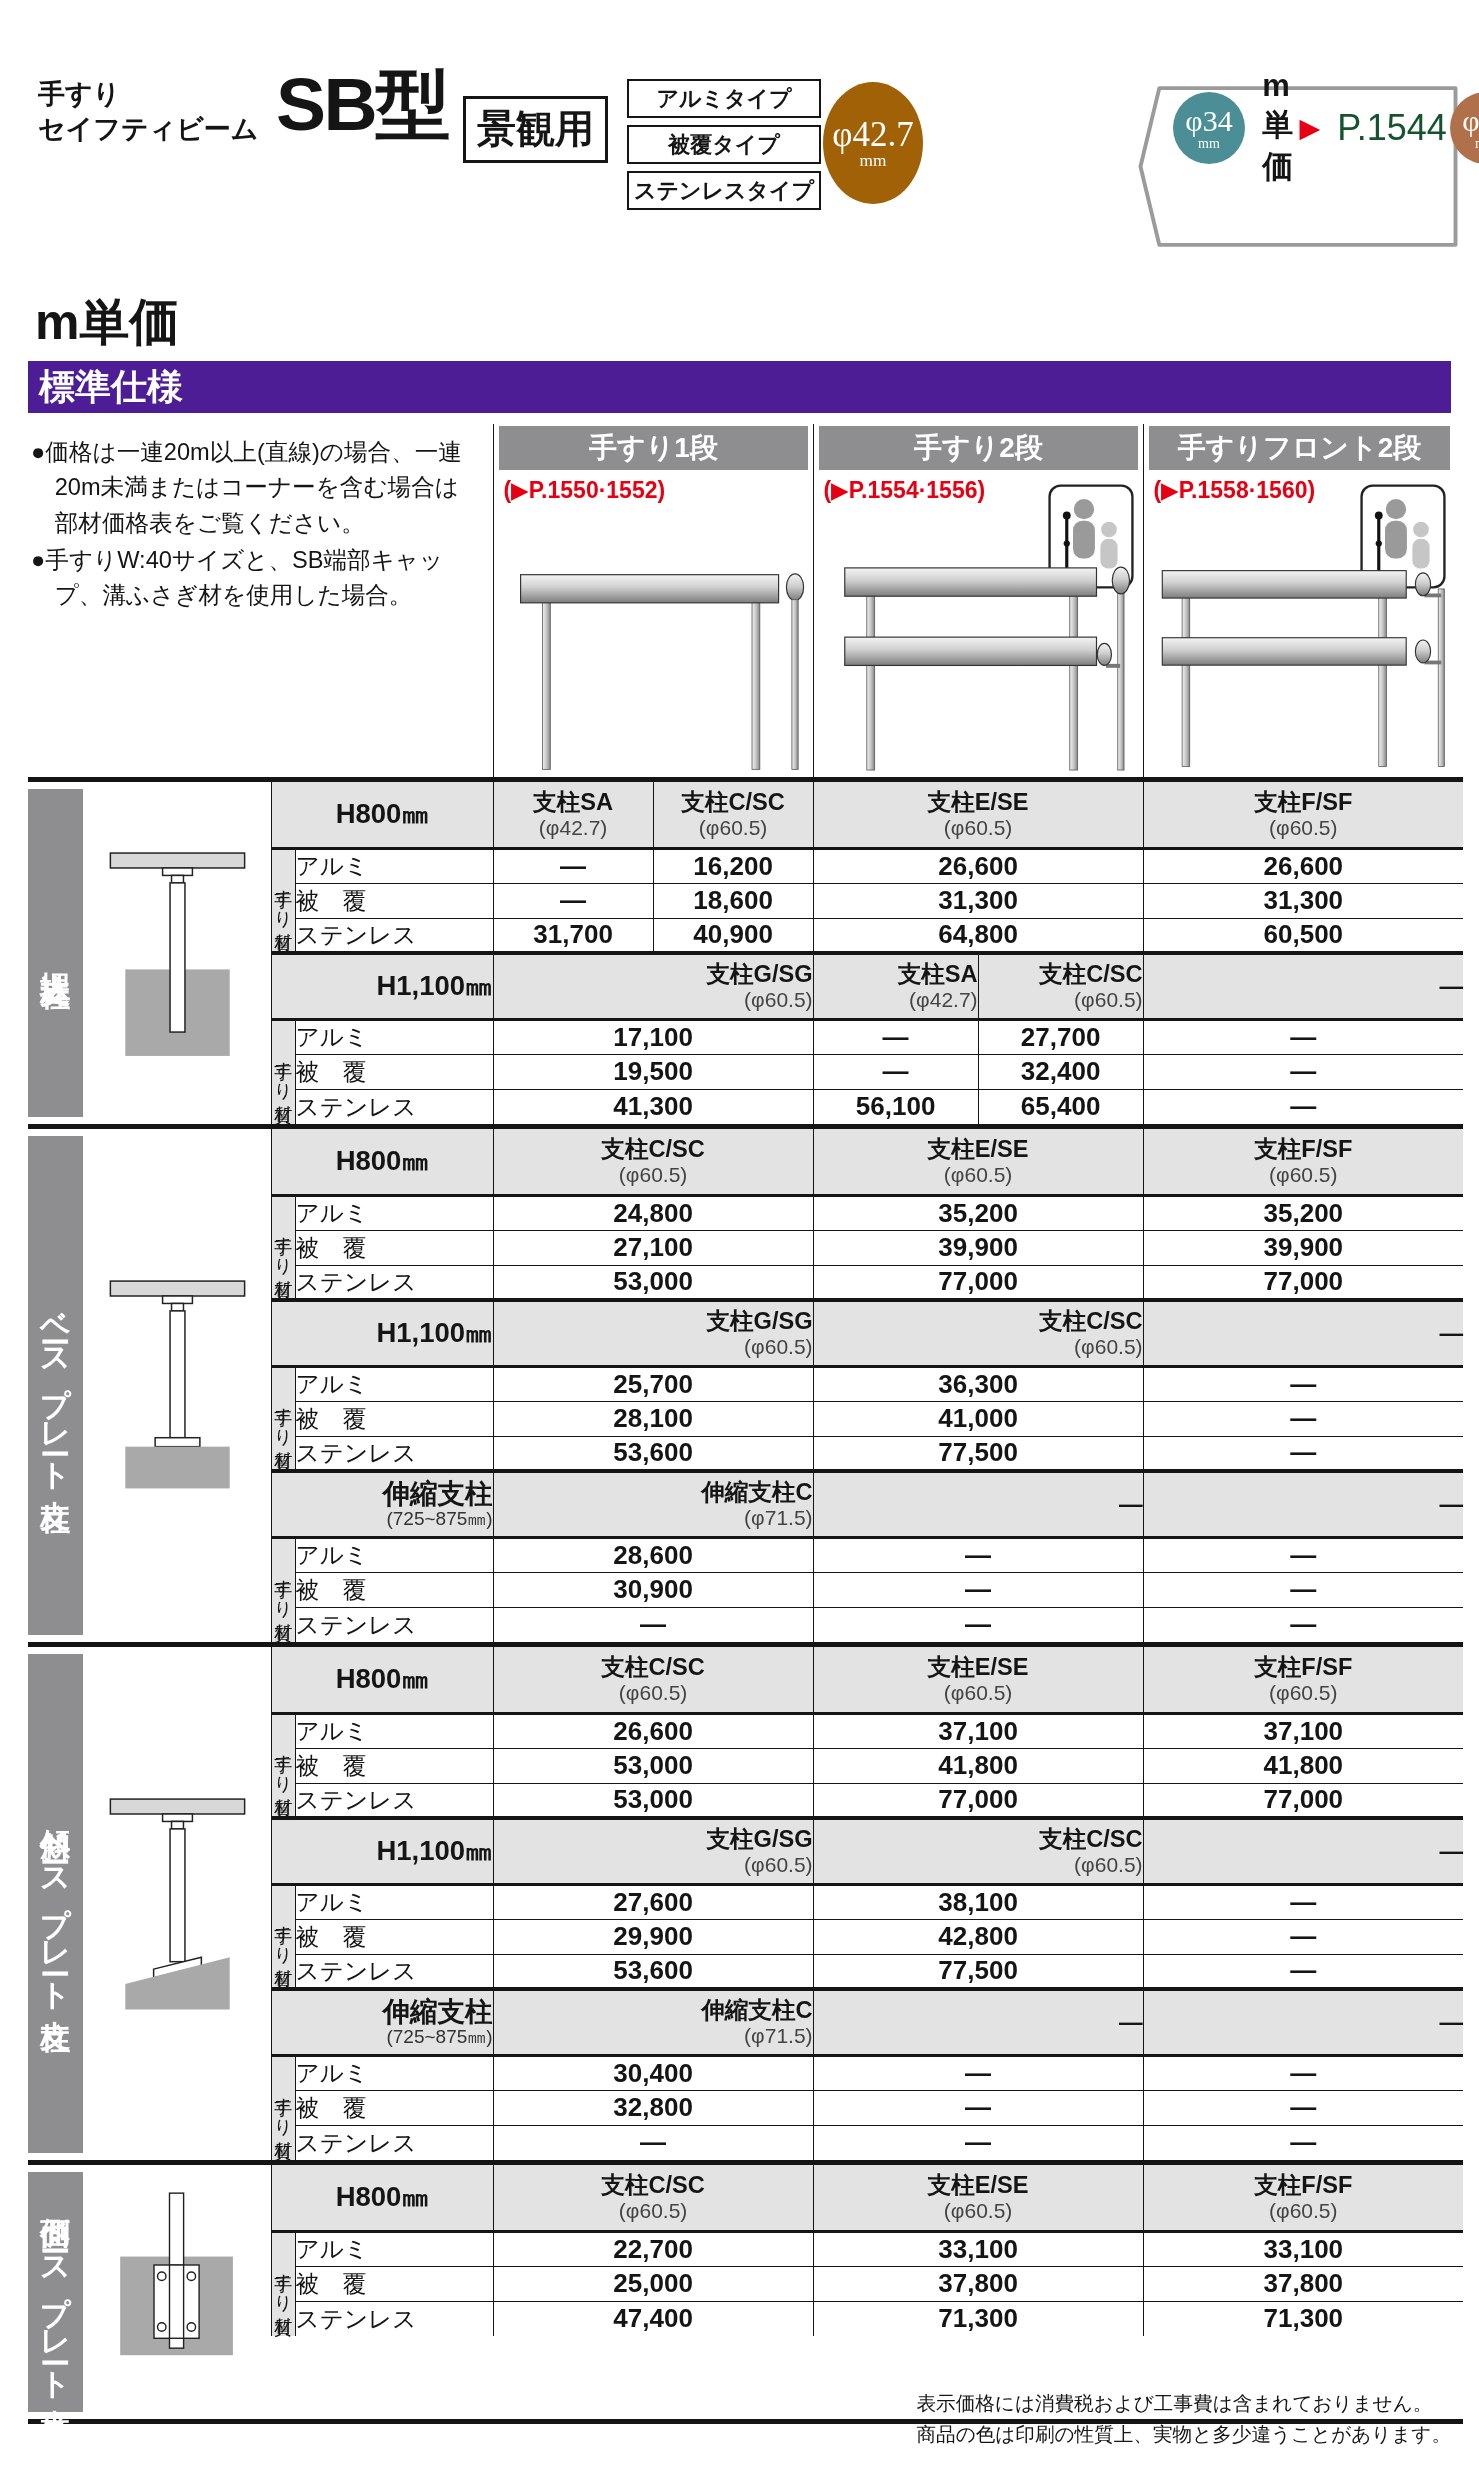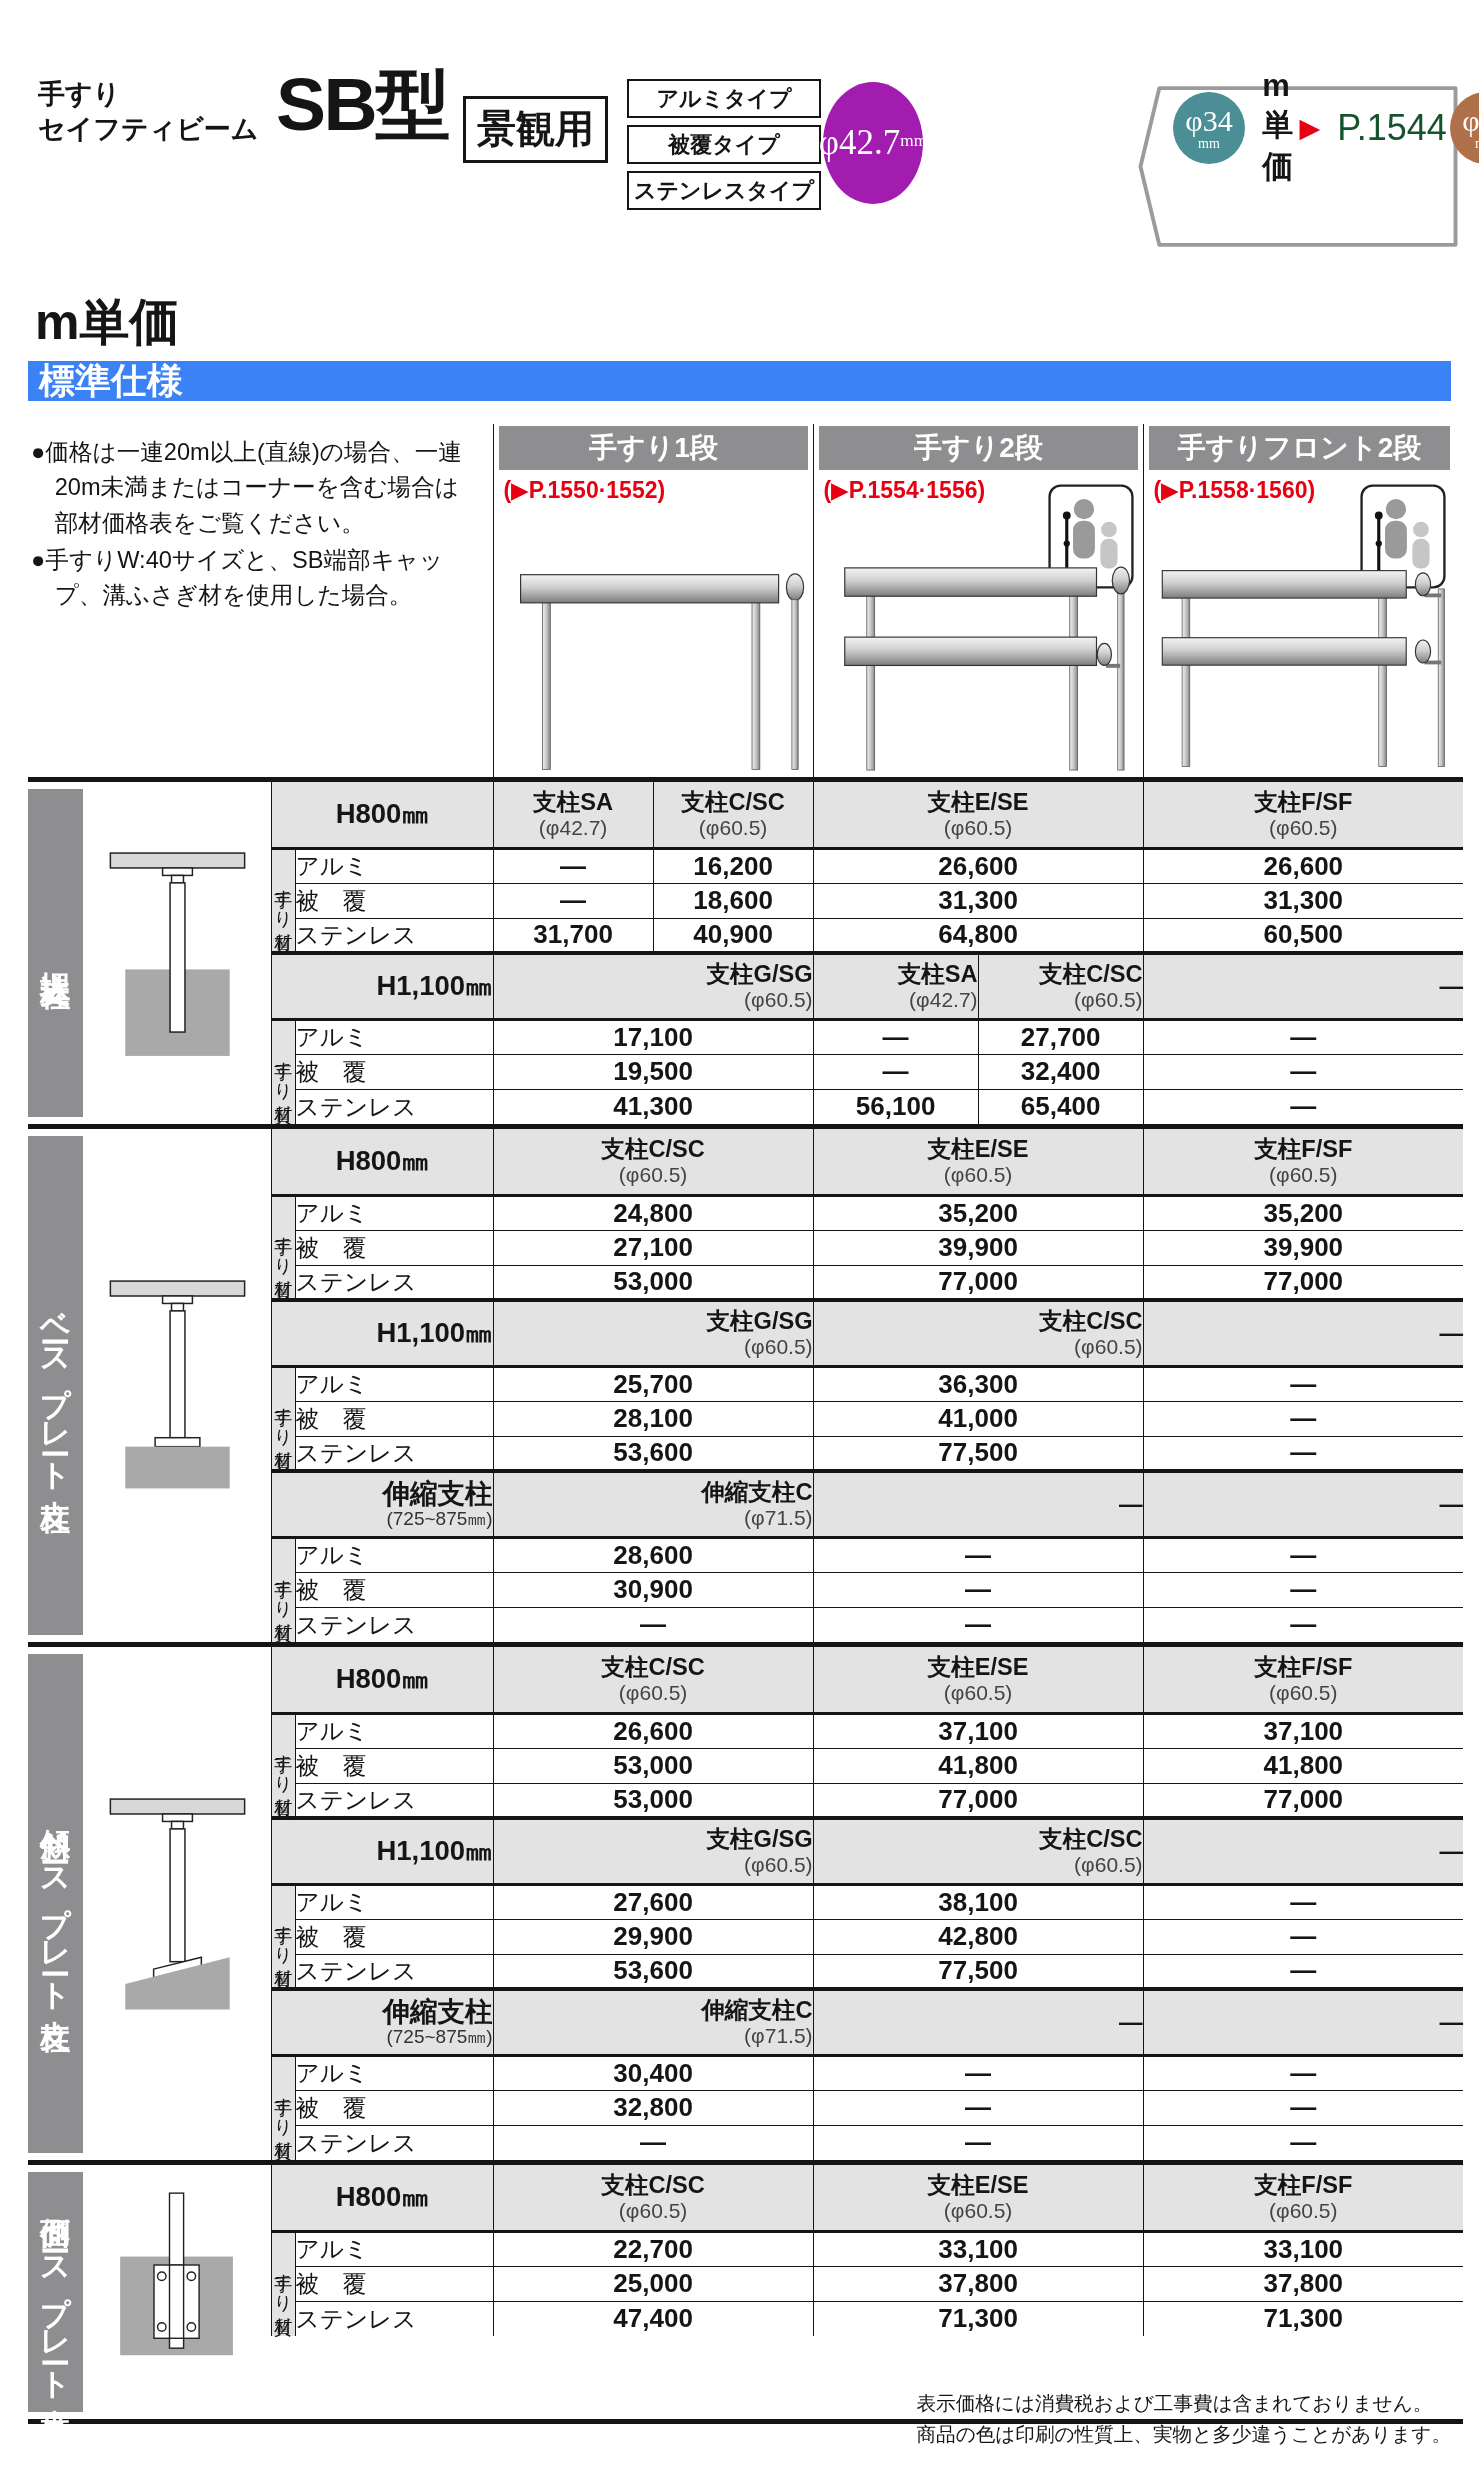--- a/index.html
+++ b/index.html
@@ -9,38 +9,38 @@
 
   
   .brand{position:absolute;left:38px;top:77px;font-weight:bold;font-size:27px;line-height:1.3;}
   .model{position:absolute;left:276px;top:55px;font-size:75px;font-weight:bold;letter-spacing:-2.4px;}
   .keikan{position:absolute;left:463px;top:96px;border:3.9px solid #151515;font-size:39px;font-weight:bold;
           padding:9px 11px;line-height:1.1;}
   .types{position:absolute;left:627px;top:79px;display:flex;flex-direction:column;gap:7px;}
   .type-box{border:2.4px solid #151515;width:190px;height:35px;display:flex;align-items:center;justify-content:center;
             font-size:22px;font-weight:bold;}
   .dia-ellipse{position:absolute;left:823px;top:82px;width:100px;height:122px;border-radius:50%;
-               background:#a21caf;display:flex;flex-direction:row;align-items:center;justify-content:center;color:#fff;}
+               background:#a16207;display:flex;flex-direction:column;align-items:center;justify-content:center;color:#fff;}
   .dia-ellipse .dia{font-family:"Liberation Serif","DejaVu Serif",serif;font-size:35px;}
   .dia-ellipse .unit{font-family:"Liberation Serif","DejaVu Serif",serif;font-size:17.3px;margin-top:-3.1px;}
   .badge{position:absolute;left:1137px;top:85px;width:322px;height:163px;}
   .badge svg.outline{position:absolute;left:0;top:0;}
   .badge-rows{position:absolute;left:36px;top:6.3px;display:flex;flex-direction:row;gap:3px;}
   .badge-row{display:flex;align-items:center;height:74px;}
   .badge-circle{width:72px;height:72px;border-radius:50%;display:flex;flex-direction:column;align-items:center;
                 justify-content:center;color:#fff;flex:0 0 auto;}
   .badge-circle .dia{font-family:"Liberation Serif","DejaVu Serif",serif;font-size:30px;line-height:1;}
   .badge-circle .unit{font-family:"Liberation Serif","DejaVu Serif",serif;font-size:14px;line-height:1;margin-top:1.6px;}
   .badge-label{font-size:31px;font-weight:bold;margin-left:17.3px;}
   .badge-arrow{color:#e60012;font-size:27px;margin-left:6.3px;}
   .badge-page{color:#14532d;font-size:36px;font-weight:normal;margin-left:17px;}
 
   
   .h-mtanka{position:absolute;left:35px;top:289px;font-size:50px;font-weight:bold;margin:0;}
-  .blue-bar{position:absolute;left:28px;top:361px;width:1423px;height:40px;background:#3b82f6;color:#fff;
+  .blue-bar{position:absolute;left:28px;top:361px;width:1423px;height:52px;background:#4c1d95;color:#fff;
             font-size:36px;font-weight:bold;display:flex;align-items:center;padding-left:11px;box-sizing:border-box;}
 
   
   .content-row{position:absolute;left:28px;top:424px;width:1435px;height:353px;display:flex;}
   .notes{width:465px;box-sizing:border-box;padding:11px 20.4px 0 3.1px;font-size:23.6px;line-height:1.5;}
   .notes p{margin:0 0 1.6px 0;text-indent:-1em;padding-left:1em;}
   .pcol{position:relative;box-sizing:border-box;border-left:1.6px solid #151515;}
   .pcol-1{width:320px;}.pcol-2{width:330px;}.pcol-3{width:312px;}
   .pcol-title{height:44px;margin:1.6px 4.7px 0 4.7px;background:#8e8e90;color:#fff;font-size:28px;font-weight:bold;
               display:flex;align-items:center;justify-content:center;}

